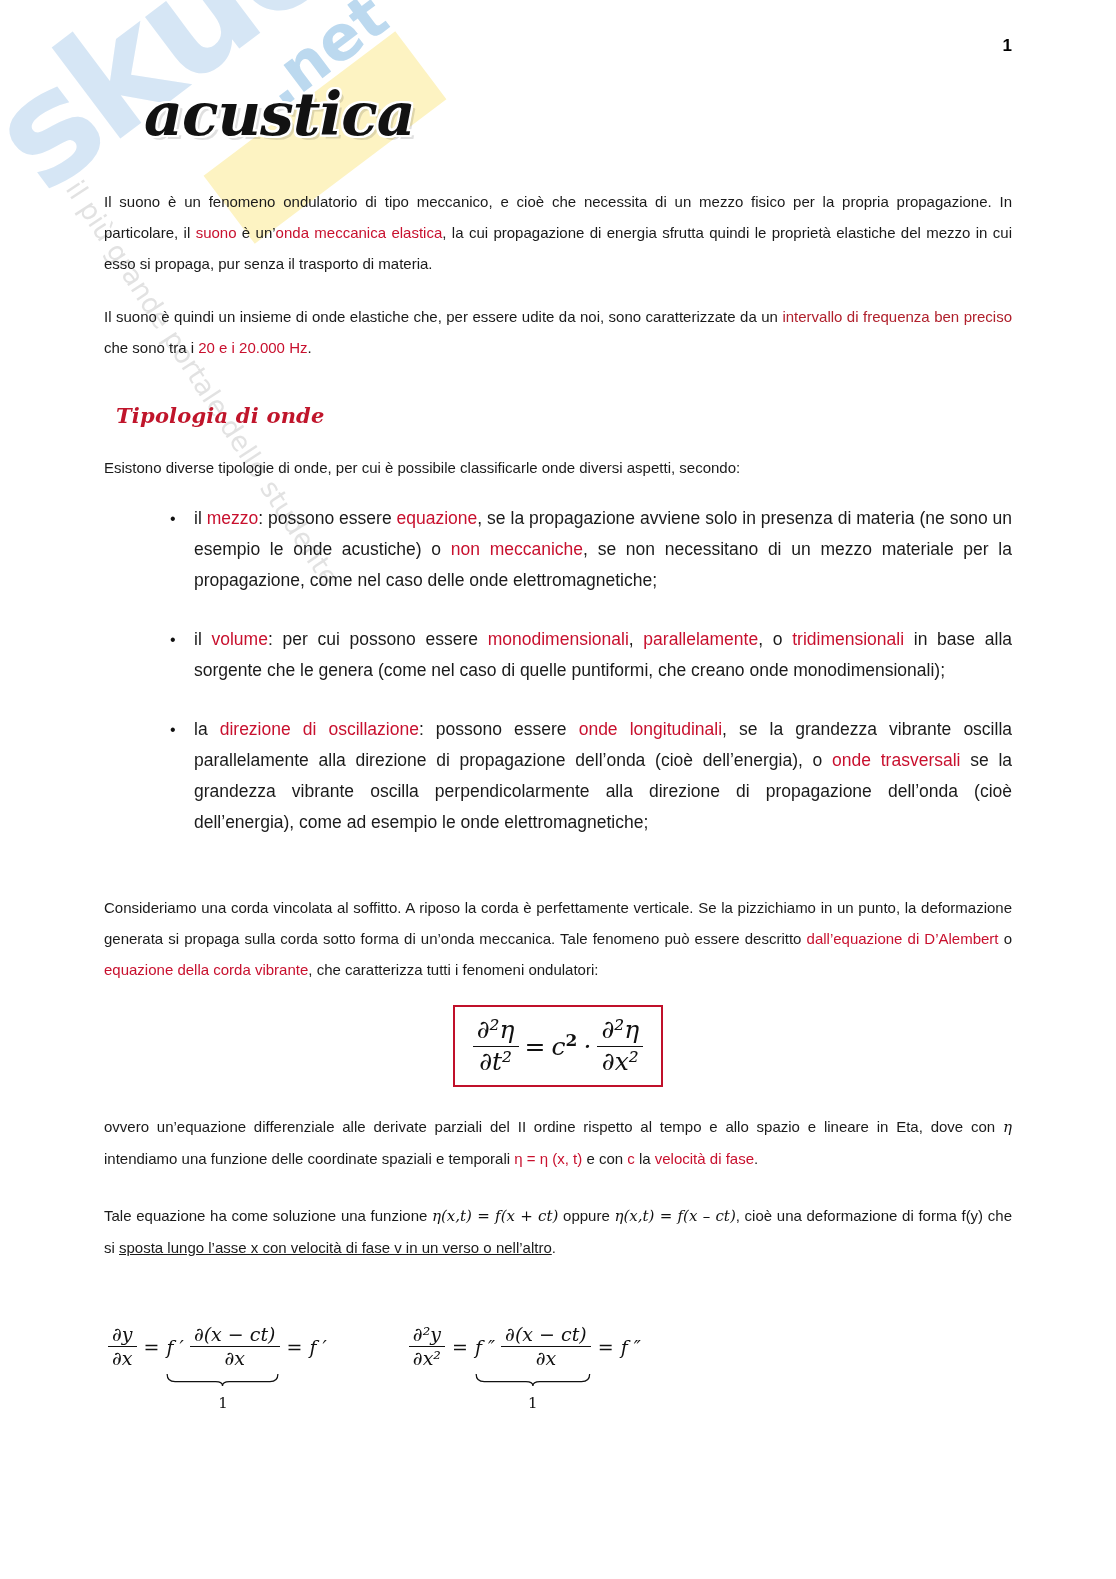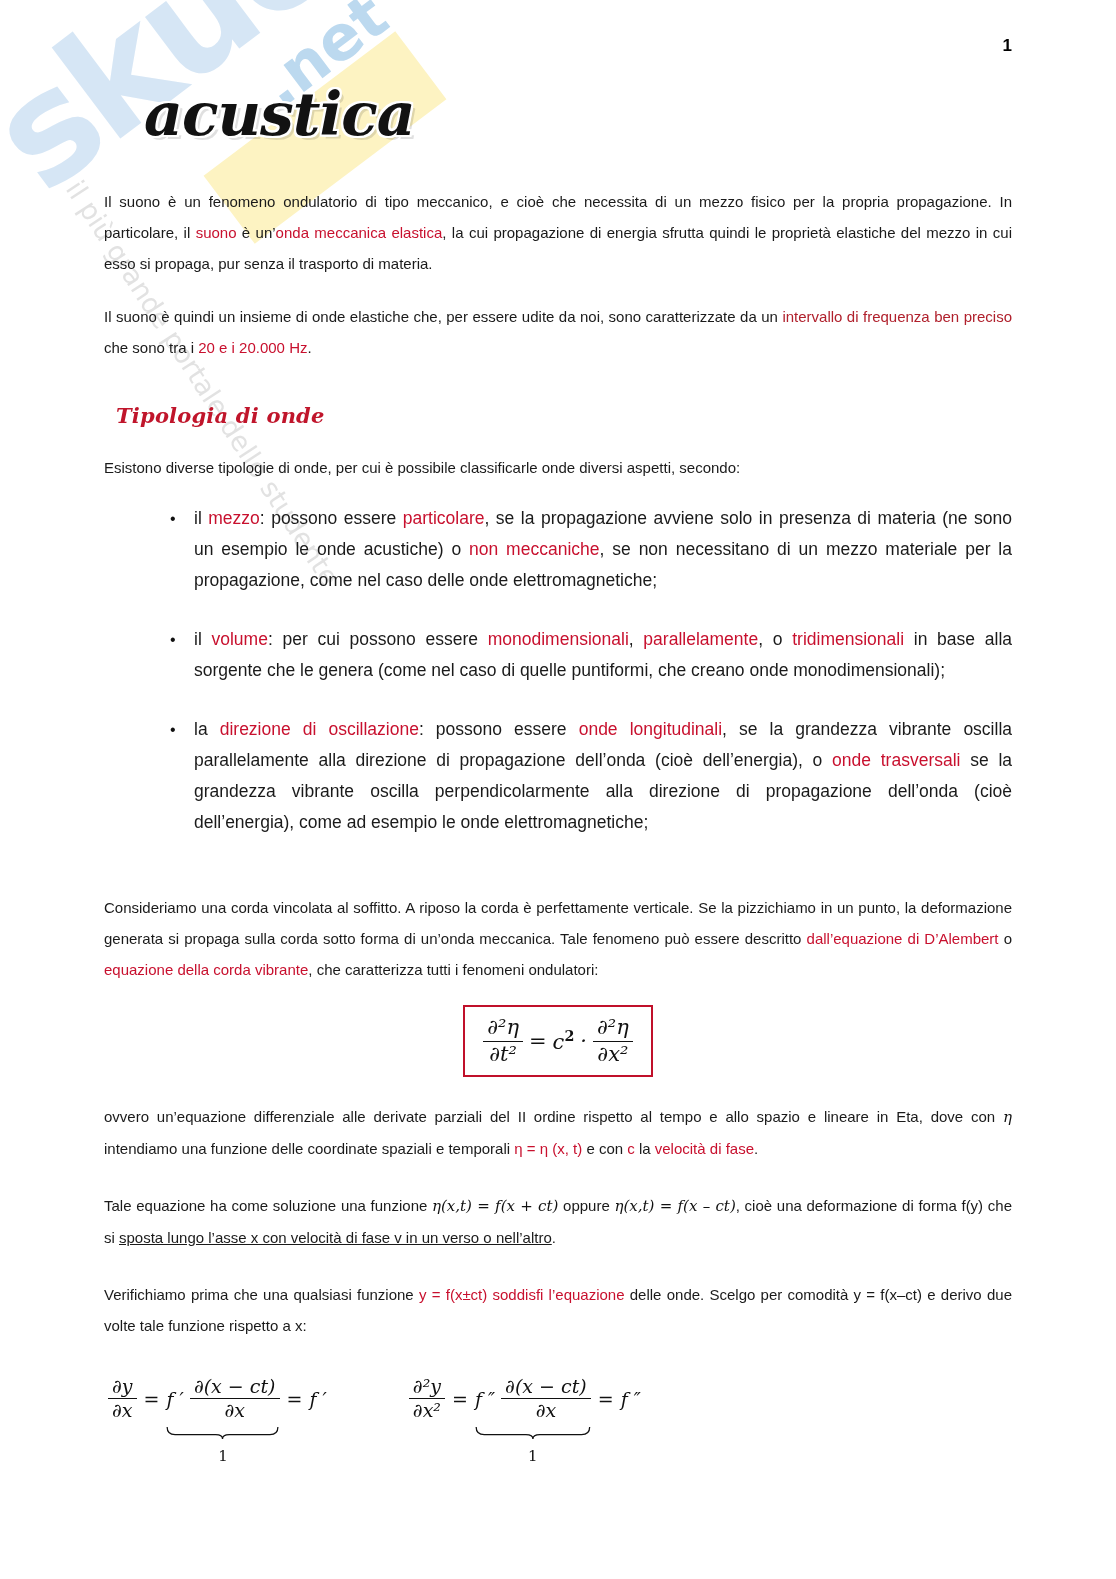--- a/index.html
+++ b/index.html
@@ -190,21 +190,21 @@
   }
   .frac > .num { display: block; padding: 0 4px; }
   .frac > .den {
     display: block;
     border-top: 1.4px solid #111;
     padding: 0 4px;
   }
   .eq-row {
     font-family: "DejaVu Serif", serif;
     font-style: italic;
-    font-size: 21px;
+    font-size: 25px;
     display: flex;
     align-items: center;
     justify-content: center;
     gap: 6px;
     color: #111;
   }
   .supn { font-size: 0.68em; vertical-align: super; font-style: normal; font-weight: bold;}
 
   .deriv-area {
     position: relative;
@@ -275,21 +275,21 @@
 
     <h2 class="section-head">Tipologia di onde</h2>
 
     <div style="height:12px"></div>
 
     <p class="body-text">Esistono diverse tipologie di onde, per cui è possibile classificarle onde diversi aspetti, secondo:</p>
 
     <div style="height:20px"></div>
 
     <ul class="bullets">
-      <li><span>il </span><span class="r">mezzo</span><span>: possono essere </span><span class="r">particolare</span><span>, se la propagazione avviene solo in presenza di materia (ne sono un esempio le onde acustiche) o </span><span class="r">non meccaniche</span><span>, se non necessitano di un mezzo materiale per la propagazione, come nel caso delle onde elettromagnetiche;</span></li>
+      <li><span>il </span><span class="r">mezzo</span><span>: possono essere </span><span class="r">equazione</span><span>, se la propagazione avviene solo in presenza di materia (ne sono un esempio le onde acustiche) o </span><span class="r">non meccaniche</span><span>, se non necessitano di un mezzo materiale per la propagazione, come nel caso delle onde elettromagnetiche;</span></li>
 
       <li><span>il </span><span class="r">volume</span><span>: per cui possono essere </span><span class="r">monodimensionali</span><span>, </span><span class="r">parallelamente</span><span>, o </span><span class="r">tridimensionali</span><span> in base alla sorgente che le genera (come nel caso di quelle puntiformi, che creano onde monodimensionali);</span></li>
 
       <li><span>la </span><span class="r">direzione di oscillazione</span><span>: possono essere </span><span class="r">onde longitudinali</span><span>, se la grandezza vibrante oscilla parallelamente alla direzione di propagazione dell’onda (cioè dell’energia), o </span><span class="r">onde trasversali</span><span> se la grandezza vibrante oscilla perpendicolarmente alla direzione di propagazione dell’onda (cioè dell’energia), come ad esempio le onde elettromagnetiche;</span></li>
     </ul>
 
     <div style="height:34px"></div>
 
 
     <div style="height:12px"></div>
@@ -319,21 +319,20 @@
     <div style="height:24px"></div>
 
     <p class="body-text"><span>ovvero un’equazione differenziale alle derivate parziali del II ordine rispetto al tempo e allo spazio e lineare in Eta, dove con </span><span class="r math">η</span><span> intendiamo una funzione delle coordinate spaziali e temporali </span><span class="r">η = η (x, t)</span><span> e con </span><span class="r">c</span><span> la </span><span class="r">velocità di fase</span><span>.</span></p>
 
     <div class="gap-p" style="height:26px"></div>
 
     <p class="body-text"><span>Tale equazione ha come soluzione una funzione </span><span class="r math">η(x,t) = f(x + ct)</span><span> oppure </span><span class="r math">η(x,t) = f(x – ct)</span><span>, cioè una deformazione di forma f(y) che si </span><span class="u">sposta lungo l’asse x con velocità di fase v in un verso o nell’altro</span><span>.</span></p>
 
     <div class="gap-p" style="height:26px"></div>
 
-    <p class="body-text"><span>Verifichiamo prima che una qualsiasi funzione </span><span class="r">y = f(x±ct) soddisfi l’equazione</span><span> delle onde. Scelgo per comodità y = f(x–ct) e derivo due volte tale funzione rispetto a x:</span></p>
 
     <div style="height:34px"></div>
 
     <div class="deriv-area">
 
       <div class="deriv">
         <span class="frac">
           <span class="num">∂y</span>
           <span class="den">∂x</span>
         </span>

